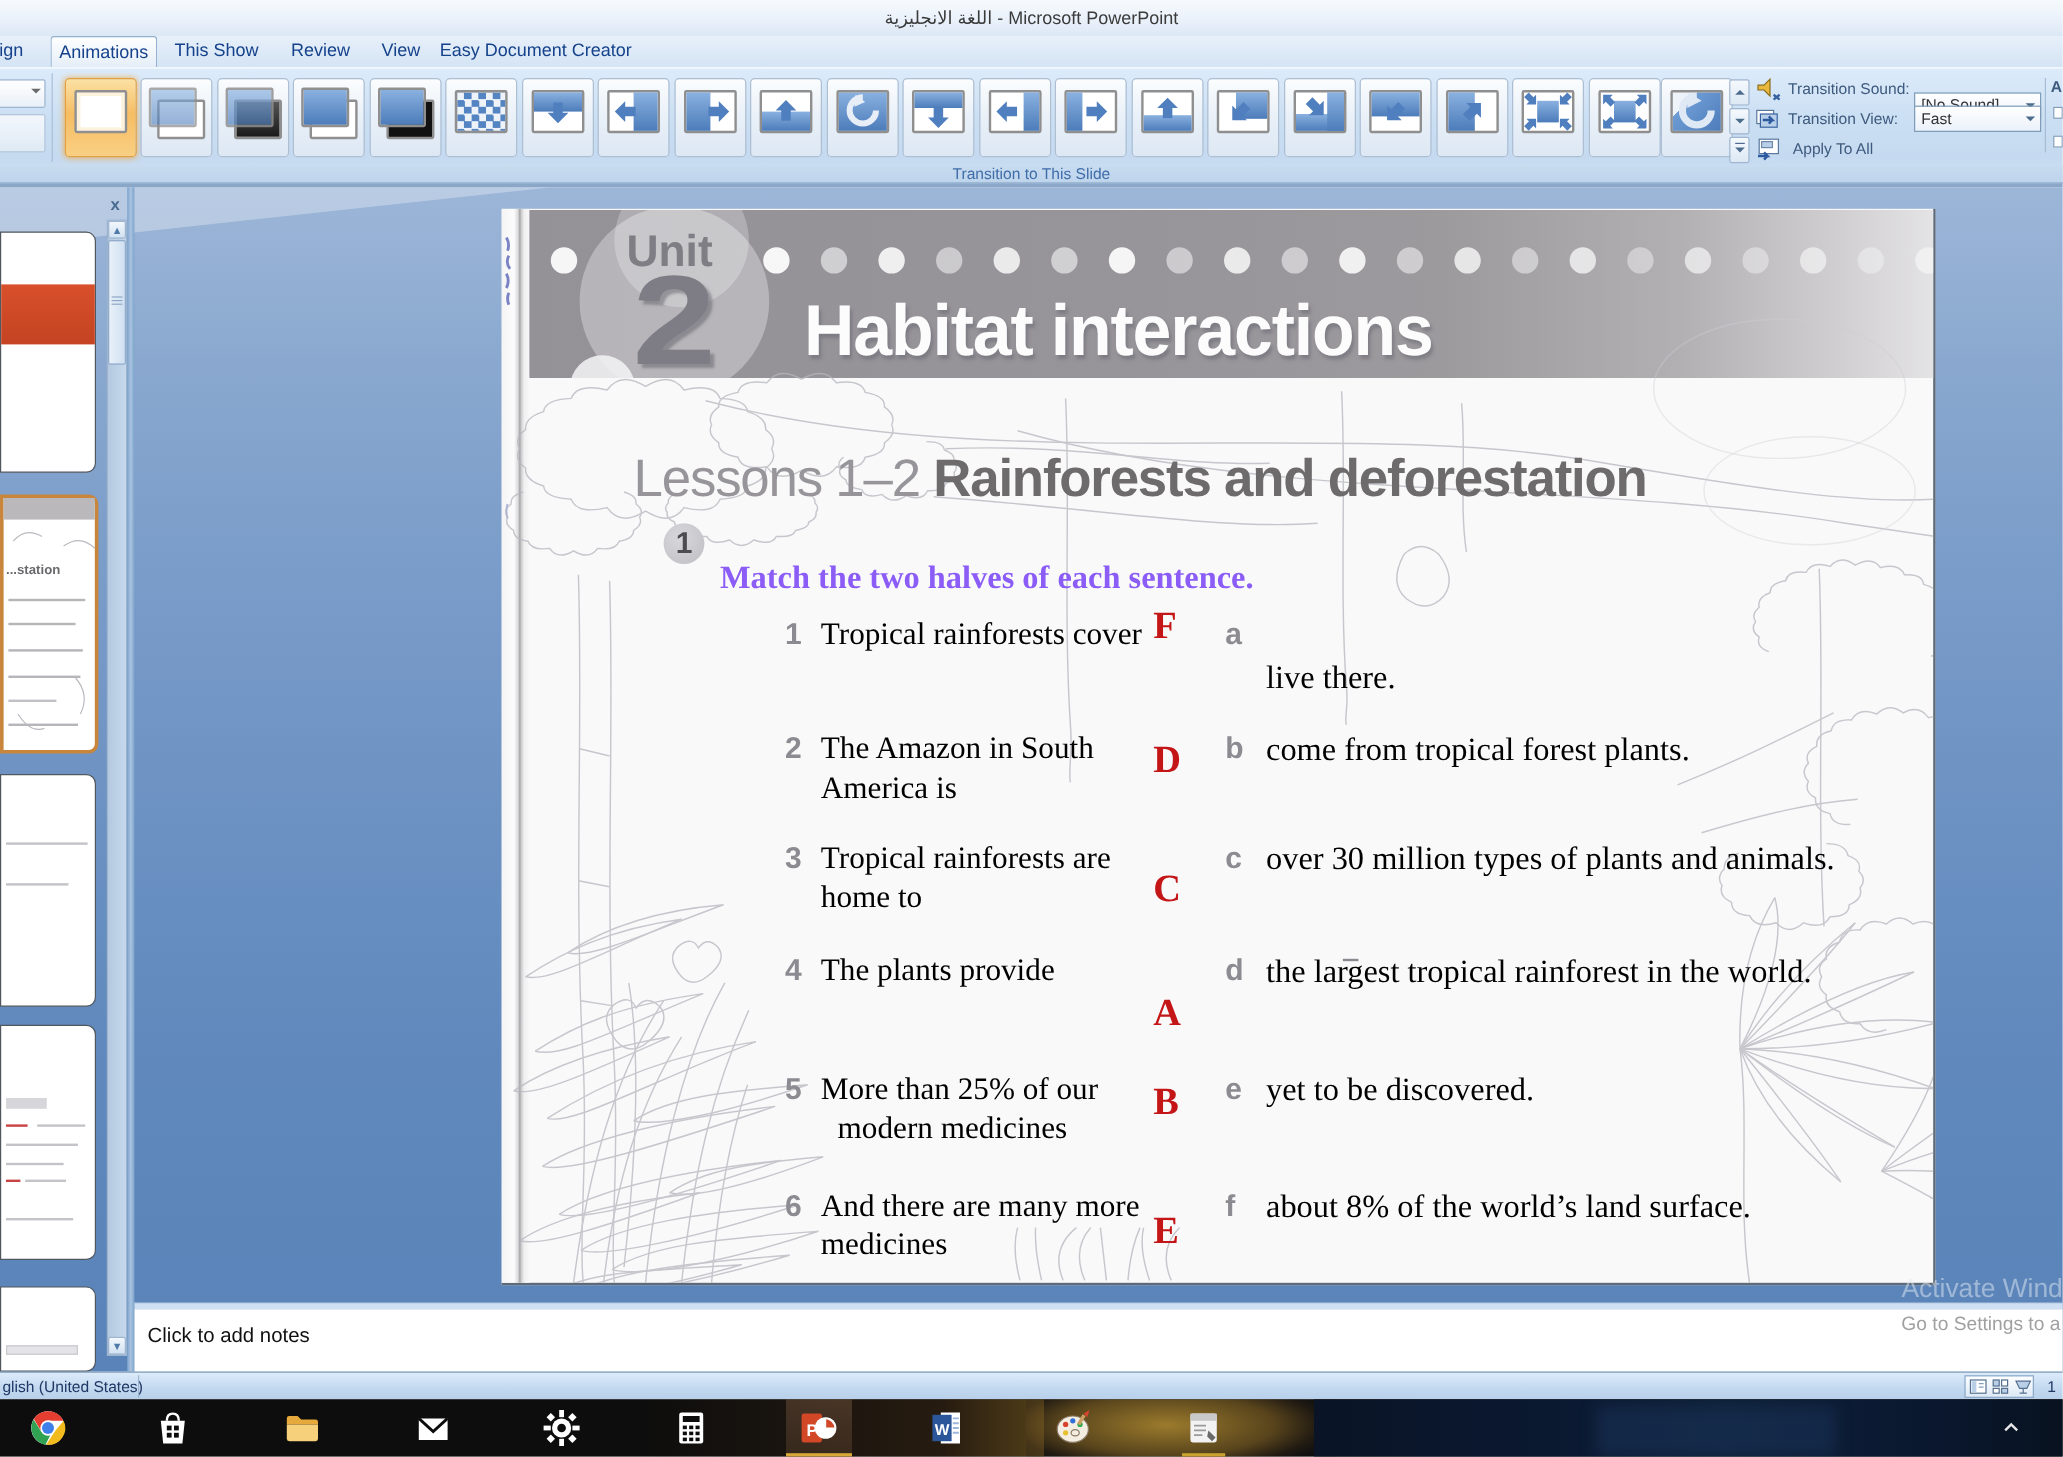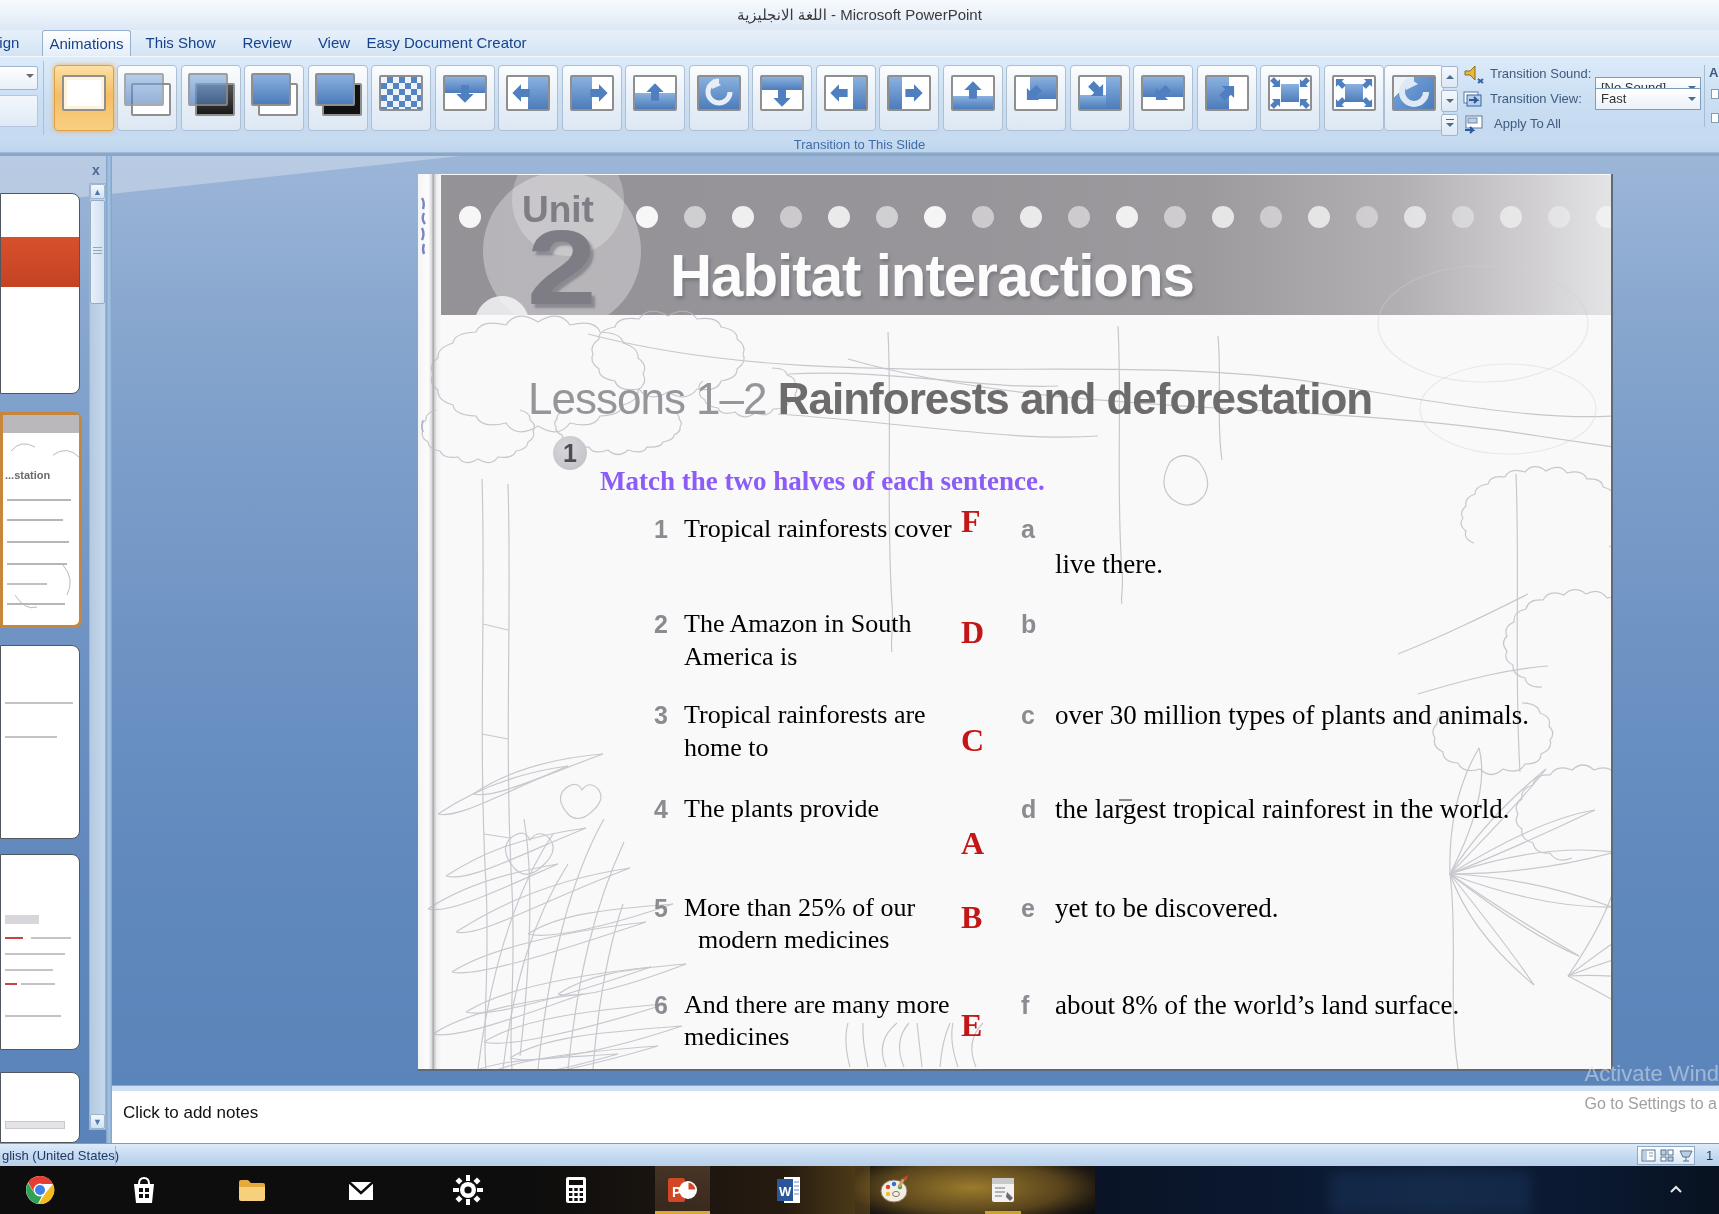--- a/index.html
+++ b/index.html
@@ -466,20 +466,21 @@
       <div class="ex" style="left:266px;top:340px;">Tropical rainforests cover</div>
       <div class="red" style="left:543px;top:329px;">F</div>
       <div class="ltr" style="left:603px;top:341px;">a</div>
       <div class="ex exr" style="left:637px;top:375px;">live there.</div>
 
       <div class="num" style="left:228px;top:436px;">2</div>
       <div class="ex" style="left:266px;top:435px;">The Amazon in South</div>
       <div class="ex" style="left:266px;top:468px;">America is</div>
       <div class="red" style="left:543px;top:440px;">D</div>
       <div class="ltr" style="left:603px;top:436px;">b</div>
+      <div class="ex exr" style="left:637px;top:435px;">come from tropical forest plants.</div>
 
       <div class="num" style="left:228px;top:527px;">3</div>
       <div class="ex" style="left:266px;top:526px;">Tropical rainforests are</div>
       <div class="ex" style="left:266px;top:559px;">home to</div>
       <div class="red" style="left:543px;top:548px;">C</div>
       <div class="ltr" style="left:603px;top:527px;">c</div>
       <div class="ex exr" style="left:637px;top:526px;">over 30 million types of plants and animals.</div>
 
       <div class="num" style="left:228px;top:621px;">4</div>
       <div class="ex" style="left:266px;top:620px;">The plants provide</div>

